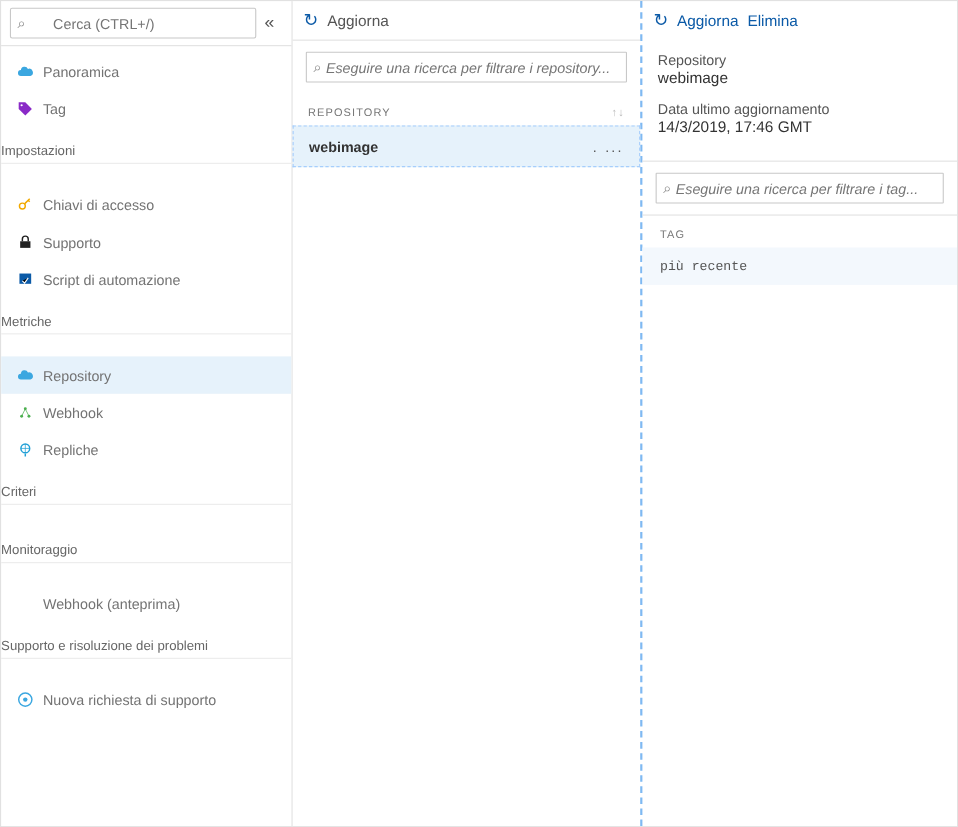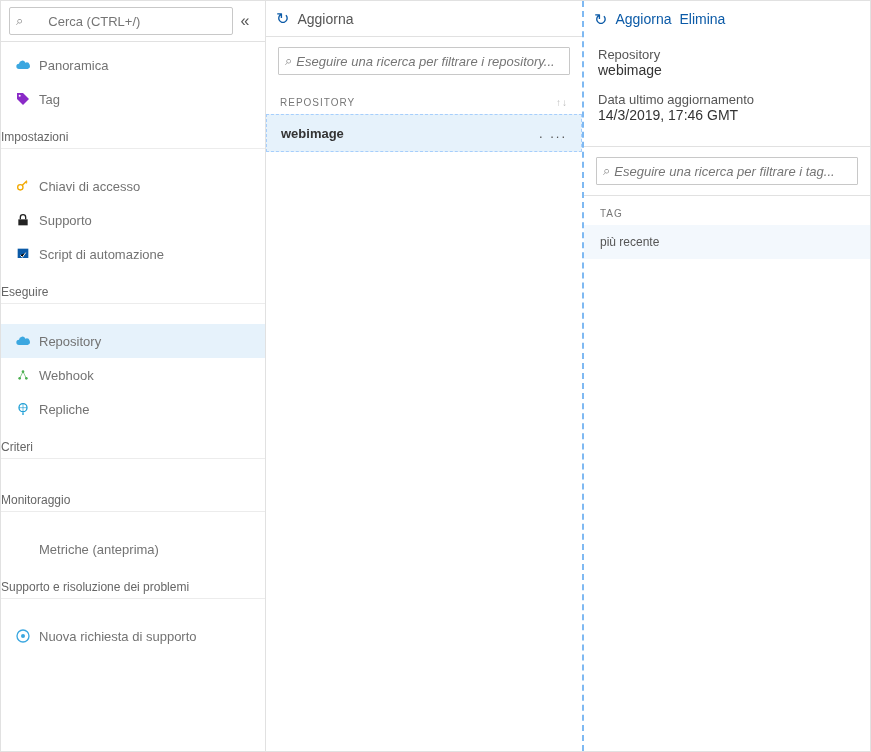--- a/index.html
+++ b/index.html
@@ -27,21 +27,21 @@
 .filter-box input{border:none;outline:none;font-size:13px;width:100%;font-style:italic;color:#999;}
 .list-header{display:flex;align-items:center;padding:12px 14px 6px;font-size:10px;letter-spacing:1px;color:#777;justify-content:space-between;}
 .sort-arrows{font-size:10px;color:#bbb;}
 .repo-row{display:flex;align-items:center;justify-content:space-between;height:38px;padding:0 14px;background:#e6f2fb;border:1px dashed #a6cefc;font-size:13px;font-weight:bold;color:#333;cursor:pointer;}
 .repo-row .dots{color:#555;font-weight:normal;letter-spacing:2px;}
 .detail-header{padding:10px 14px 12px;border-bottom:1px solid #e1e1e1;}
 .detail-label{font-size:13px;color:#555;}
 .detail-value{font-size:14px;color:#333;margin-bottom:14px;}
 .tag-search{padding:10px 12px 0 12px;border-bottom:1px solid #e1e1e1;}
 .tag-header{padding:12px 16px 6px;font-size:10px;letter-spacing:1px;color:#777;}
-.tag-row{height:34px;display:flex;align-items:center;padding:0 16px;font-size:12px;color:#555;background:#f3f8fd;}
+.tag-row{height:34px;display:flex;align-items:center;padding:0 16px;font-size:12px;color:#555;background:#f3f8fd;font-family:Liberation Mono, monospace;}
 .ic{width:16px;height:16px;display:inline-block;}
 .mag{color:#888;font-size:13px;margin-right:4px;}
 .col3 .toolbar{border-bottom:none;}
 .col3-dash{border-bottom:2px dashed #7fb9f2;}
 </style>
 </head>
 <body>
 
 <div class="page">
 
@@ -92,21 +92,21 @@
         </div>
         <div class="nav-item">
           <span class="icon">
             <svg class="ic" viewBox="0 0 24 24">
               <rect x="4" y="4" width="16" height="14" fill="#0b5aa7"></rect>
               <path stroke="#fff" stroke-width="1.5" d="M8 14l3 3 5-7"></path>
             </svg>
           </span>
           <span>Script di automazione</span>
         </div>
-        <div class="section-hdr">Eseguire</div>
+        <div class="section-hdr">Metriche</div>
         <div class="nav-item active">
           <span class="icon">
             <svg class="ic" viewBox="0 0 24 24">
               <path fill="#3ba7e0" d="M19 18H6a4 4 0 010-8 5 5 0 019.6-1.5A4 4 0 0119 18z"></path>
             </svg>
           </span>
           <span>Repository</span>
         </div>
         <div class="nav-item">
           <span class="icon">
@@ -126,21 +126,21 @@
               <path stroke="#22a0d6" d="M6 10h12M12 4v12"></path>
               <rect x="11" y="17" width="2" height="4" fill="#22a0d6"></rect>
             </svg>
           </span>
           <span>Repliche</span>
         </div>
         <div class="section-hdr">Criteri</div>
         <div class="section-hdr">Monitoraggio</div>
         <div class="nav-item">
           <span class="icon"></span>
-          <span>Metriche (anteprima)</span>
+          <span>Webhook (anteprima)</span>
         </div>
         <div class="section-hdr">Supporto e  risoluzione dei problemi</div>
         <div class="nav-item">
           <span class="icon">
             <svg class="ic" viewBox="0 0 24 24">
               <circle cx="12" cy="12" r="9" fill="none" stroke="#3ba7e0" stroke-width="2"></circle>
               <circle cx="12" cy="12" r="3" fill="#3ba7e0"></circle>
             </svg>
           </span>
           <span>Nuova richiesta di supporto</span>

